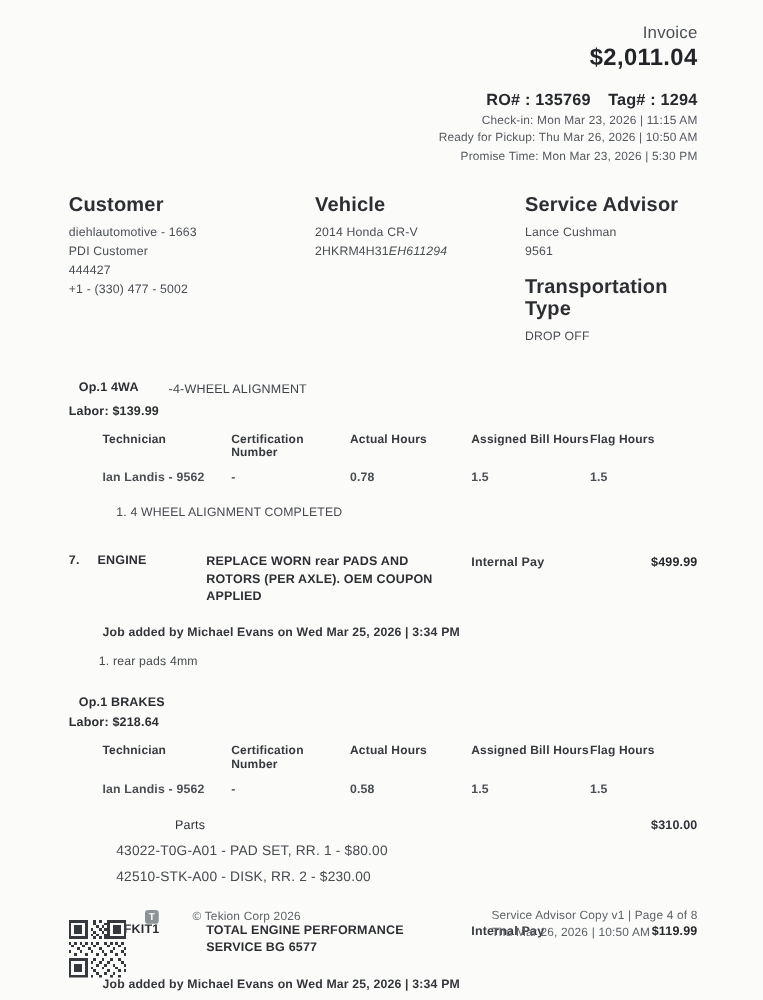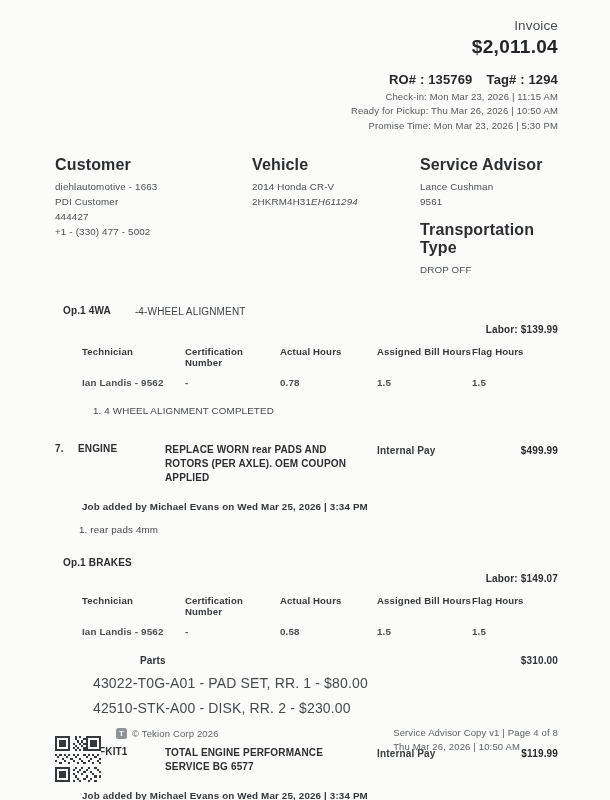--- a/index.html
+++ b/index.html
@@ -34,21 +34,21 @@
   }
   .info-col h4 { margin: 0 0 7px 0; font-size: 16px; font-weight: bold; color: #2c2e32; }
   .info-line { font-size: 9.8px; color: #4a4e53; margin-top: 3px; line-height: 1.25; }
   .vin .vin-italic { font-style: italic; }
   .sub-block { margin-top: 13px; }
 
   
   .op-line { display: flex; margin-top: 29px; margin-left: 8px; font-size: 10px; color: #3f4348; gap: 20px; }
   .op-line .op-label { font-weight: bold; color: #2c2e32; white-space: nowrap; margin-right: 4px; }
   .op-line .op-desc { max-width: 262px; line-height: 1.35; }
-  .labor-line { text-align: right; font-size: 10px; margin-top: 5px; color: #2c2e32; }
+  .labor-line { text-align: left; font-size: 10px; margin-top: 5px; color: #2c2e32; }
   .labor-line .labor-label { font-weight: 600; }
   .labor-line .labor-value { font-weight: bold; }
 
   .tech-table { margin-left: 27px; margin-top: 11px; }
   .tech-row {
     display: grid;
     grid-template-columns: 103px 95px 97px 95px 1fr;
     column-gap: 0;
     font-weight: bold;
   }
@@ -69,43 +69,43 @@
   .job-desc { font-weight: bold; color: #2c2e32; line-height: 1.4; padding-right: 10px; }
   .job-pay { font-weight: 600; color: #36393d; padding-top: 2px; }
   .job-amount { font-weight: bold; color: #26282c; text-align: right; padding-top: 2px; }
 
   .job-added { margin-left: 27px; margin-top: 16px; font-size: 9.8px; font-weight: 700; color: #333639; }
   .job-note { margin-left: 24px; margin-top: 12px; font-size: 9.8px; color: #46494e; }
 
   
   .parts-block { margin-top: 18px; }
   .parts-header { display: flex; justify-content: space-between; align-items: baseline; }
-  .parts-title { margin-left: 38px; font-size: 10px; font-weight: 700; color: #2e3135; padding-left: 47px; }
+  .parts-title { margin-left: 38px; font-size: 10px; font-weight: 400; color: #2e3135; padding-left: 47px; }
   .parts-total { font-size: 10px; font-weight: 600; color: #303338; }
-  .part-line { margin-left: 38px; margin-top: 9px; font-size: 14px; color: #46494e; }
+  .part-line { margin-left: 38px; margin-top: 9px; font-size: 11px; color: #46494e; }
 
   
   .footer {
     position: absolute;
     left: 55px; right: 52px; top: 726px;
     display: flex;
     justify-content: space-between;
     align-items: flex-start;
   }
   .footer-left { display: flex; align-items: flex-start; gap: 15px; }
   .qr { width: 46px; height: 46px; margin-top: 10px; }
   .copyright-row { display: flex; align-items: center; gap: 5px; margin-top: 2px; }
   .tekion-logo {
     width: 11px; height: 11px; border-radius: 2.5px;
     background: #8e939a; color: #fbfbfa;
     font-size: 8px; font-weight: bold;
     display: flex; align-items: center; justify-content: center;
     line-height: 1;
   }
-  .copyright-text { font-size: 9.5px; color: #5d6166; }
+  .copyright-text { font-size: 9.5px; color: #5d6166; margin-left: 22px; }
   .footer-right { font-size: 9.5px; color: #5d6166; line-height: 1.5; }
 </style>
 </head>
 <body>
 
 <div class="page">
 
   <div class="invoice-header">
     <div class="invoice-label">Invoice</div>
     <div class="invoice-total">$2,011.04</div>
@@ -177,21 +177,21 @@
       <span class="job-pay">Internal Pay</span>
       <span class="job-amount">$499.99</span>
     </div>
     <div class="job-added">Job added by Michael Evans on Wed Mar 25, 2026 | 3:34 PM</div>
     <div class="job-note">1. rear pads 4mm</div>
     <div class="op-line" style="margin-top:22px;">
       <span class="op-label">Op.1 BRAKES</span>
     </div>
     <div class="labor-line">
       <span class="labor-label">Labor:</span>
-      <span class="labor-value">$149.07</span>
+      <span class="labor-value">$218.64</span>
     </div>
     <div class="tech-table">
       <div class="tech-row tech-head">
         <span>Technician</span>
         <span>Certification Number</span>
         <span>Actual Hours</span>
         <span>Assigned Bill Hours</span>
         <span>Flag Hours</span>
       </div>
       <div class="tech-row tech-vals">

